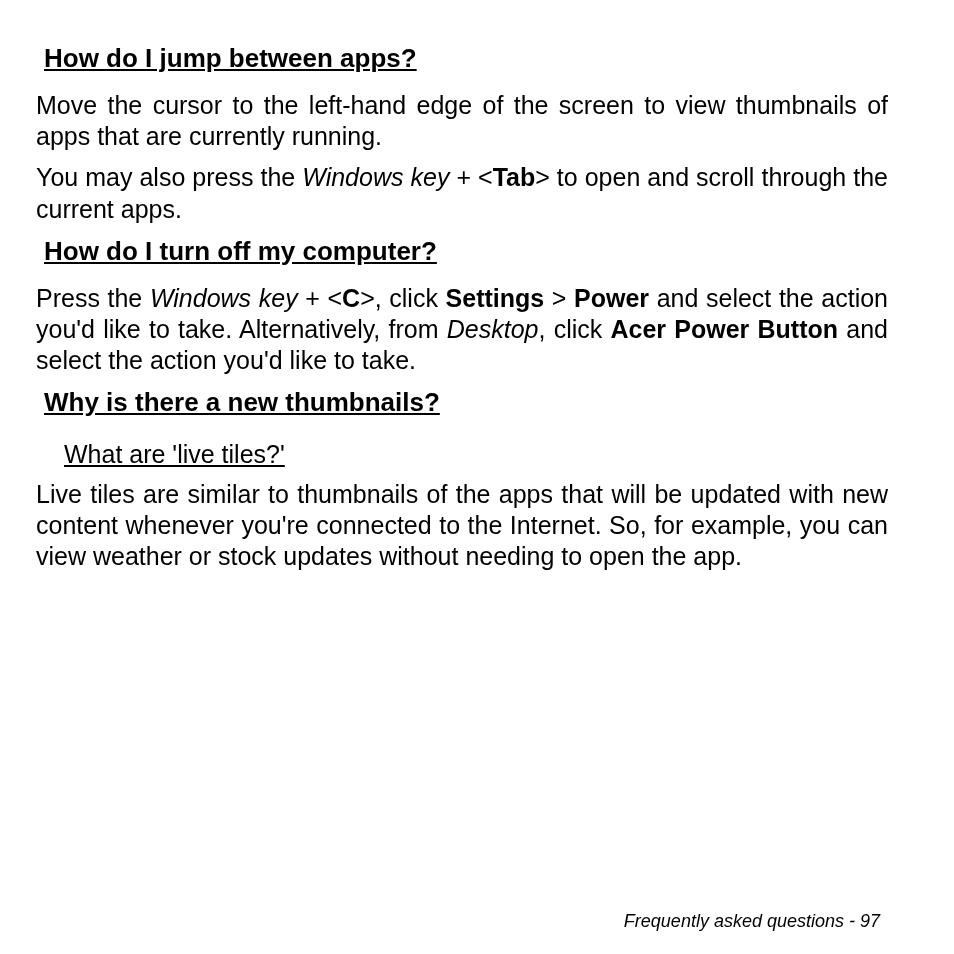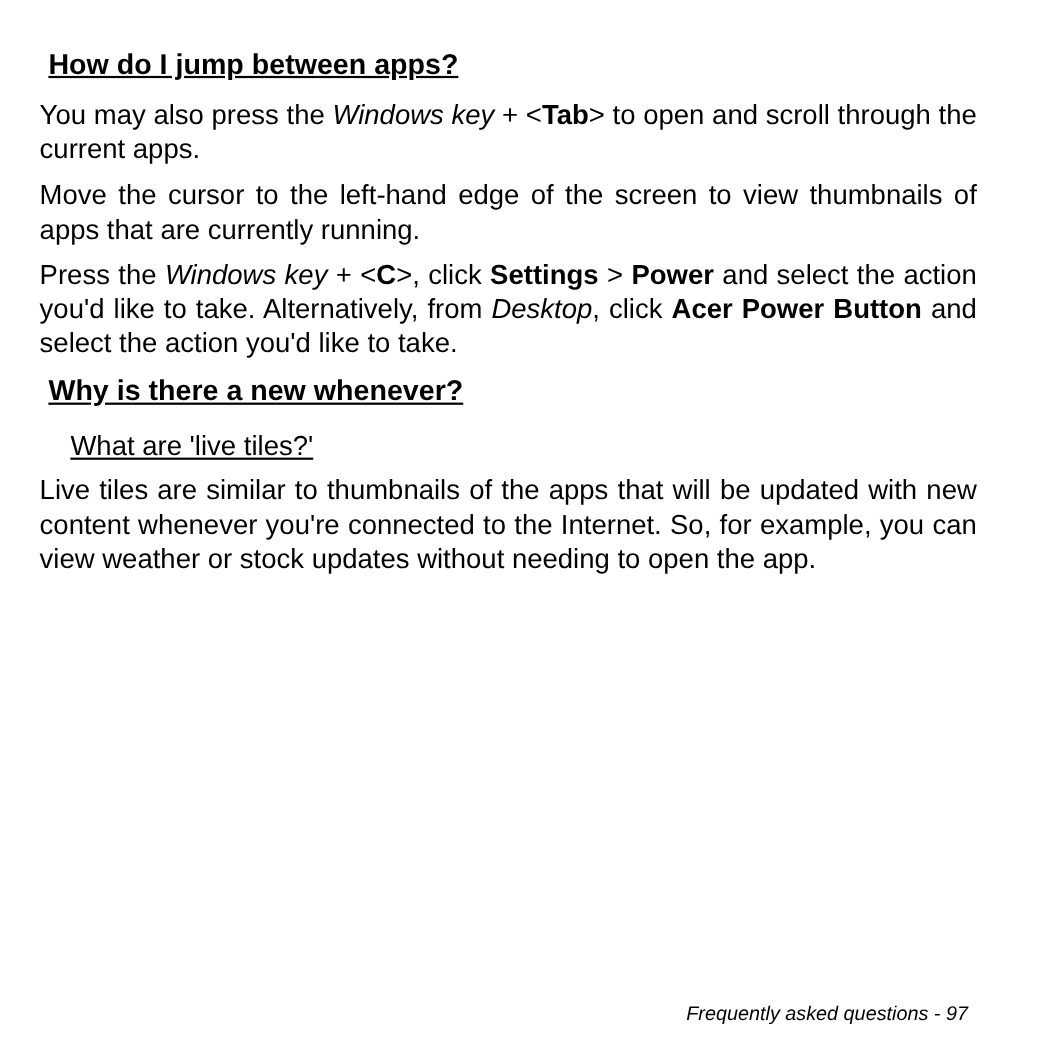--- a/index.html
+++ b/index.html
@@ -48,32 +48,33 @@
     font-style: italic;
   }
 </style>
 </head>
 <body>
 
 <div class="page">
 
   <h2>How do I jump between apps?</h2>
 
+  <p>Move the cursor to the left-hand edge of the screen to view thumbnails of apps that are currently running.</p>
+
   <p>
     <span>You may also press the </span><span class="it">Windows key</span><span> + &lt;</span><span class="bd">Tab</span><span>&gt; to open and scroll through the current apps.</span>
   </p>
 
-  <p>Move the cursor to the left-hand edge of the screen to view thumbnails of apps that are currently running.</p>
-
+  <h2>How do I turn off my computer?</h2>
 
   <p>
     <span>Press the </span><span class="it">Windows key</span><span> + &lt;</span><span class="bd">C</span><span>&gt;, click </span><span class="bd">Settings</span><span> &gt; </span><span class="bd">Power</span><span> and select the action you'd like to take. Alternatively, from </span><span class="it">Desktop</span><span>, click </span><span class="bd">Acer Power Button</span><span> and select the action you'd like to take.</span>
   </p>
 
-  <h2>Why is there a new whenever?</h2>
+  <h2>Why is there a new thumbnails?</h2>
 
 
   <h3 class="sub">What are 'live tiles?'</h3>
 
   <p>Live tiles are similar to thumbnails of the apps that will be updated with new content whenever you're connected to the Internet. So, for example, you can view weather or stock updates without needing to open the app.</p>
 
   <div class="footer">Frequently asked questions -  97</div>
 
 </div>
 

